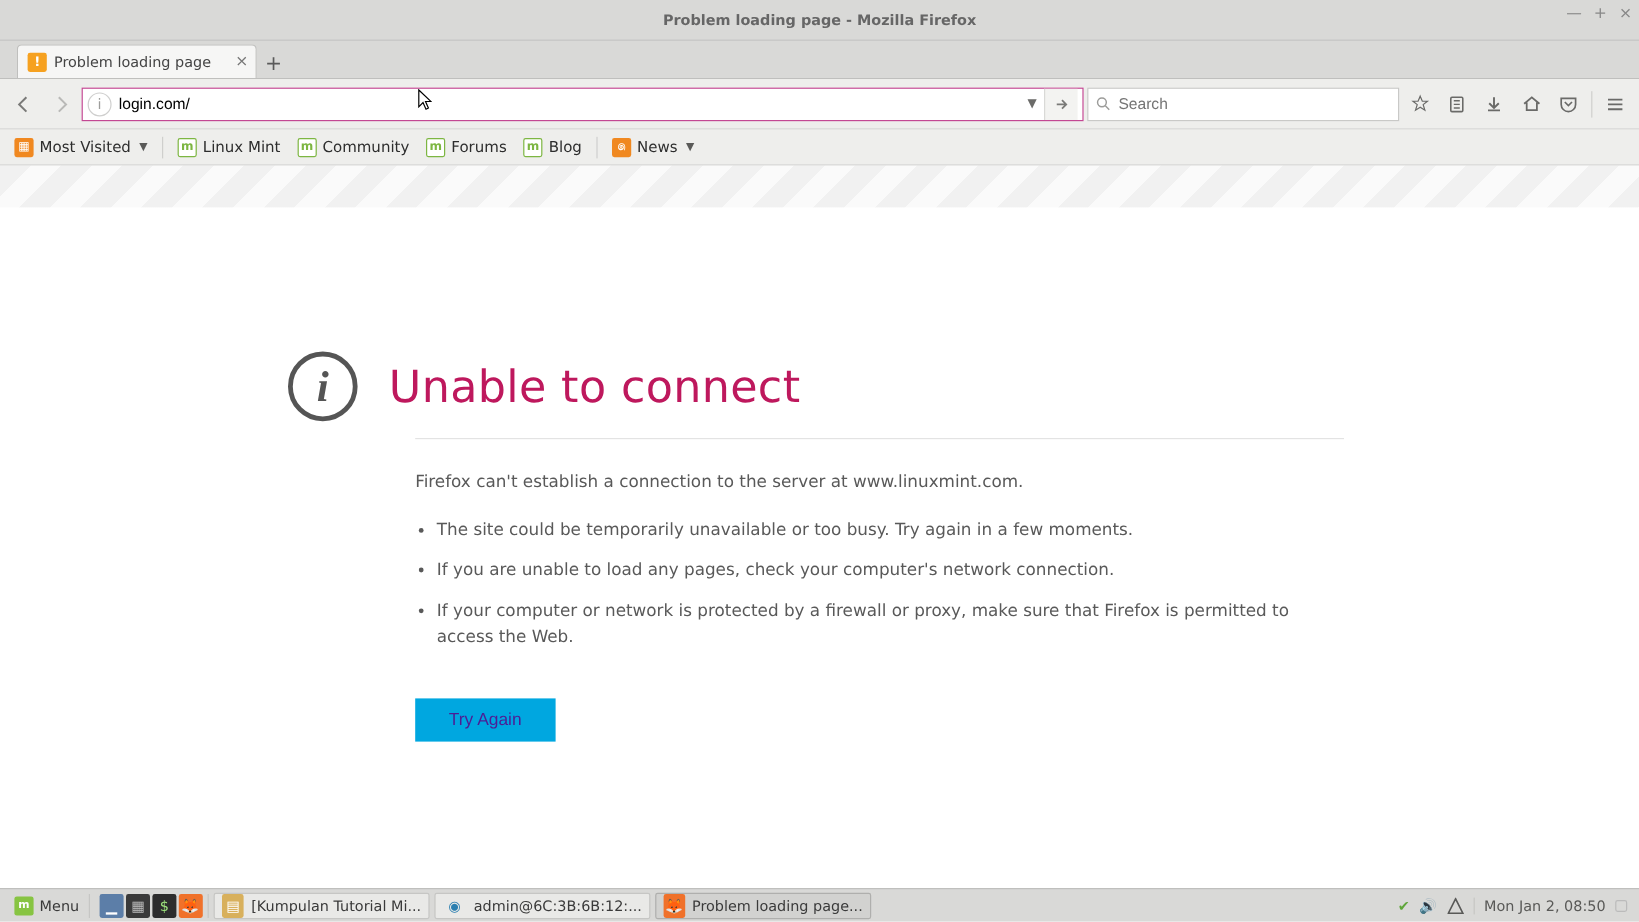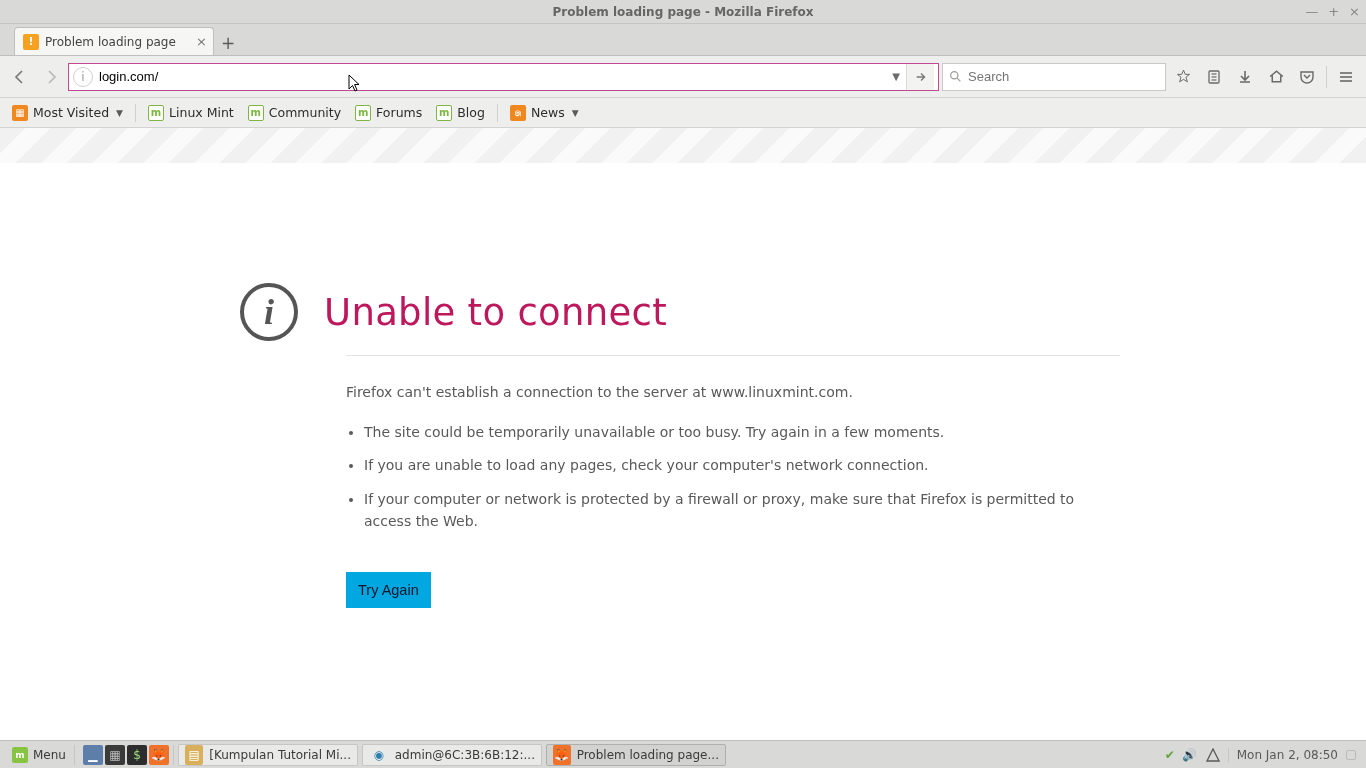--- a/index.html
+++ b/index.html
@@ -1,40 +1,40 @@
 <!DOCTYPE html>
 <html><head>
 <meta charset="utf-8">
 <style>
 * { box-sizing: border-box; margin: 0; padding: 0; }
 html, body { width: 1366px; height: 768px; overflow: hidden; font-family: "DejaVu Sans", "Segoe UI", Ubuntu, sans-serif; font-size: 13px; background: #fff; color: #333; }
 
 
-.titlebar { height: 24px; background: #d9d9d7; display: flex; align-items: center; justify-content: center; position: relative; border-bottom: 1px solid #c4c4c2; }
+.titlebar { height: 34px; background: #d9d9d7; display: flex; align-items: center; justify-content: center; position: relative; border-bottom: 1px solid #c4c4c2; }
 .titlebar .title { color: #666; font-weight: bold; font-size: 12px; }
 .titlebar .winbtns { position: absolute; right: 6px; top: 0; height: 22px; display: flex; align-items: center; gap: 10px; color: #888; font-size: 13px; }
 .titlebar .winbtns span { cursor: default; }
 
 
 .tabstrip { height: 32px; background: #d9d9d7; display: flex; align-items: flex-end; padding-left: 14px; border-bottom: 1px solid #bfbfbd; }
 .tab { height: 28px; min-width: 200px; background: #f6f6f5; border: 1px solid #bfbfbd; border-bottom: none; border-radius: 4px 4px 0 0; display: flex; align-items: center; padding: 0 8px; font-size: 12px; color: #434343; position: relative; }
 .tab .favicon { width: 16px; height: 16px; background: #f6a120; border-radius: 2px; display: flex; align-items: center; justify-content: center; color: #fff; font-size: 11px; font-weight: bold; margin-right: 6px; }
 .tab .close { position: absolute; right: 6px; color: #777; font-size: 13px; }
 .newtab { width: 28px; display: flex; align-items: center; justify-content: center; color: #5a5a5a; font-size: 17px; padding-bottom: 2px; }
 
 
 .navbar { height: 42px; background: #eeeeec; border-bottom: 1px solid #d3d3d1; display: flex; align-items: center; padding: 0 6px; gap: 3px; }
 .navbtn { width: 28px; height: 28px; display: flex; align-items: center; justify-content: center; color: #7a7a78; border-radius: 3px; }
 .navbtn.disabled { opacity: .45; }
 .urlbox { flex: 1; height: 28px; background: #fff; border: 1px solid #c34893; display: flex; align-items: center; padding: 0 4px; }
 .urlbox .info { width: 20px; height: 20px; display: flex; align-items: center; justify-content: center; color: #9d9d9b; font-size: 12px; border: 1px solid #cfcfce; border-radius: 10px; margin-right: 6px; }
 .urlbox input { flex: 1; border: none; outline: none; font-size: 13px; background: transparent; }
 .urlbox .drop { color: #6b6b69; padding: 0 6px; font-size: 10px; }
 .urlbox .go { width: 28px; height: 26px; background: #f3f3f1; border-left: 1px solid #d9d9d7; display: flex; align-items: center; justify-content: center; color: #7a7a78; }
-.searchbox { width: 224px; height: 28px; background: #fff; border: 1px solid #c9c9c7; display: flex; align-items: center; padding: 0 6px; color: #9c9c9a; gap: 6px; }
+.searchbox { width: 260px; height: 28px; background: #fff; border: 1px solid #c9c9c7; display: flex; align-items: center; padding: 0 6px; color: #9c9c9a; gap: 6px; }
 .searchbox input { flex: 1; border: none; outline: none; font-size: 13px; background: transparent; }
 .tbicon { width: 28px; height: 28px; display: flex; align-items: center; justify-content: center; color: #6a6a68; }
 .sep { width: 1px; height: 22px; background: #cfcfcd; margin: 0 2px; }
 
 
 .bmbar { height: 30px; background: #eeeeec; border-bottom: 1px solid #d3d3d1; display: flex; align-items: center; padding: 0 6px; gap: 2px; font-size: 12.5px; color: #2d2d2d; }
 .bmitem { display: flex; align-items: center; padding: 3px 6px; gap: 5px; border-radius: 2px; }
 .bmicon { width: 16px; height: 16px; display: inline-flex; align-items: center; justify-content: center; border-radius: 2px; font-size: 10px; font-weight: bold; }
 .bmicon.orange { background: #f08820; color: #fff; }
 .bmicon.green { border: 1.5px solid #7db642; color: #7db642; background: #fff; }
@@ -48,21 +48,21 @@
 
 .content { background: #fff; padding: 120px 40px 40px 40px; position: relative; }
 .err { max-width: 880px; margin-left: 200px; }
 .err-head { display: flex; align-items: center; gap: 26px; }
 .info-icon { width: 58px; height: 58px; border: 4px solid #555; border-radius: 50%; display: flex; align-items: center; justify-content: center; color: #555; font-family: serif; font-size: 36px; font-weight: bold; font-style: italic; }
 .err h1 { font-size: 37px; font-weight: 400; color: #be185d; letter-spacing: .3px; }
 .err-body { margin-left: 106px; border-top: 1px solid #e3e3e3; margin-top: 14px; padding-top: 26px; font-size: 14px; color: #595959; line-height: 1.55; }
 .err-body p { margin-bottom: 18px; }
 .err-body ul { list-style: disc; padding-left: 18px; }
 .err-body li { margin-bottom: 12px; }
-.tryagain { margin-top: 28px; background: #00a7e0; border: none; color: #0f172a; font-size: 14.5px; padding: 10px 12px; cursor: pointer; }
+.tryagain { margin-top: 28px; background: #00a7e0; border: none; color: #4c1d95; font-size: 14.5px; padding: 10px 28px; cursor: pointer; }
 
 
 .cursor { position: absolute; left: 348px; top: 74px; font-size: 17px; color: #000; pointer-events: none; }
 
 
 .taskbar { position: absolute; left: 0; bottom: 0; width: 100%; height: 28px; background: #d9d9d7; border-top: 1px solid #bfbfbd; display: flex; align-items: center; padding: 0 4px; font-size: 12px; color: #3a3a3a; }
 .menu-btn { display: flex; align-items: center; gap: 5px; padding: 2px 8px; border-right: 1px solid #c6c6c4; margin-right: 4px; }
 .mint-logo { width: 16px; height: 16px; background: #87c442; border-radius: 2px; display: inline-flex; align-items: center; justify-content: center; color: #fff; font-size: 9px; font-weight: bold; }
 .launchers { display: flex; align-items: center; gap: 2px; padding: 0 4px; border-right: 1px solid #c6c6c4; }
 .licon { width: 20px; height: 20px; display: inline-flex; align-items: center; justify-content: center; border-radius: 2px; font-size: 12px; }

